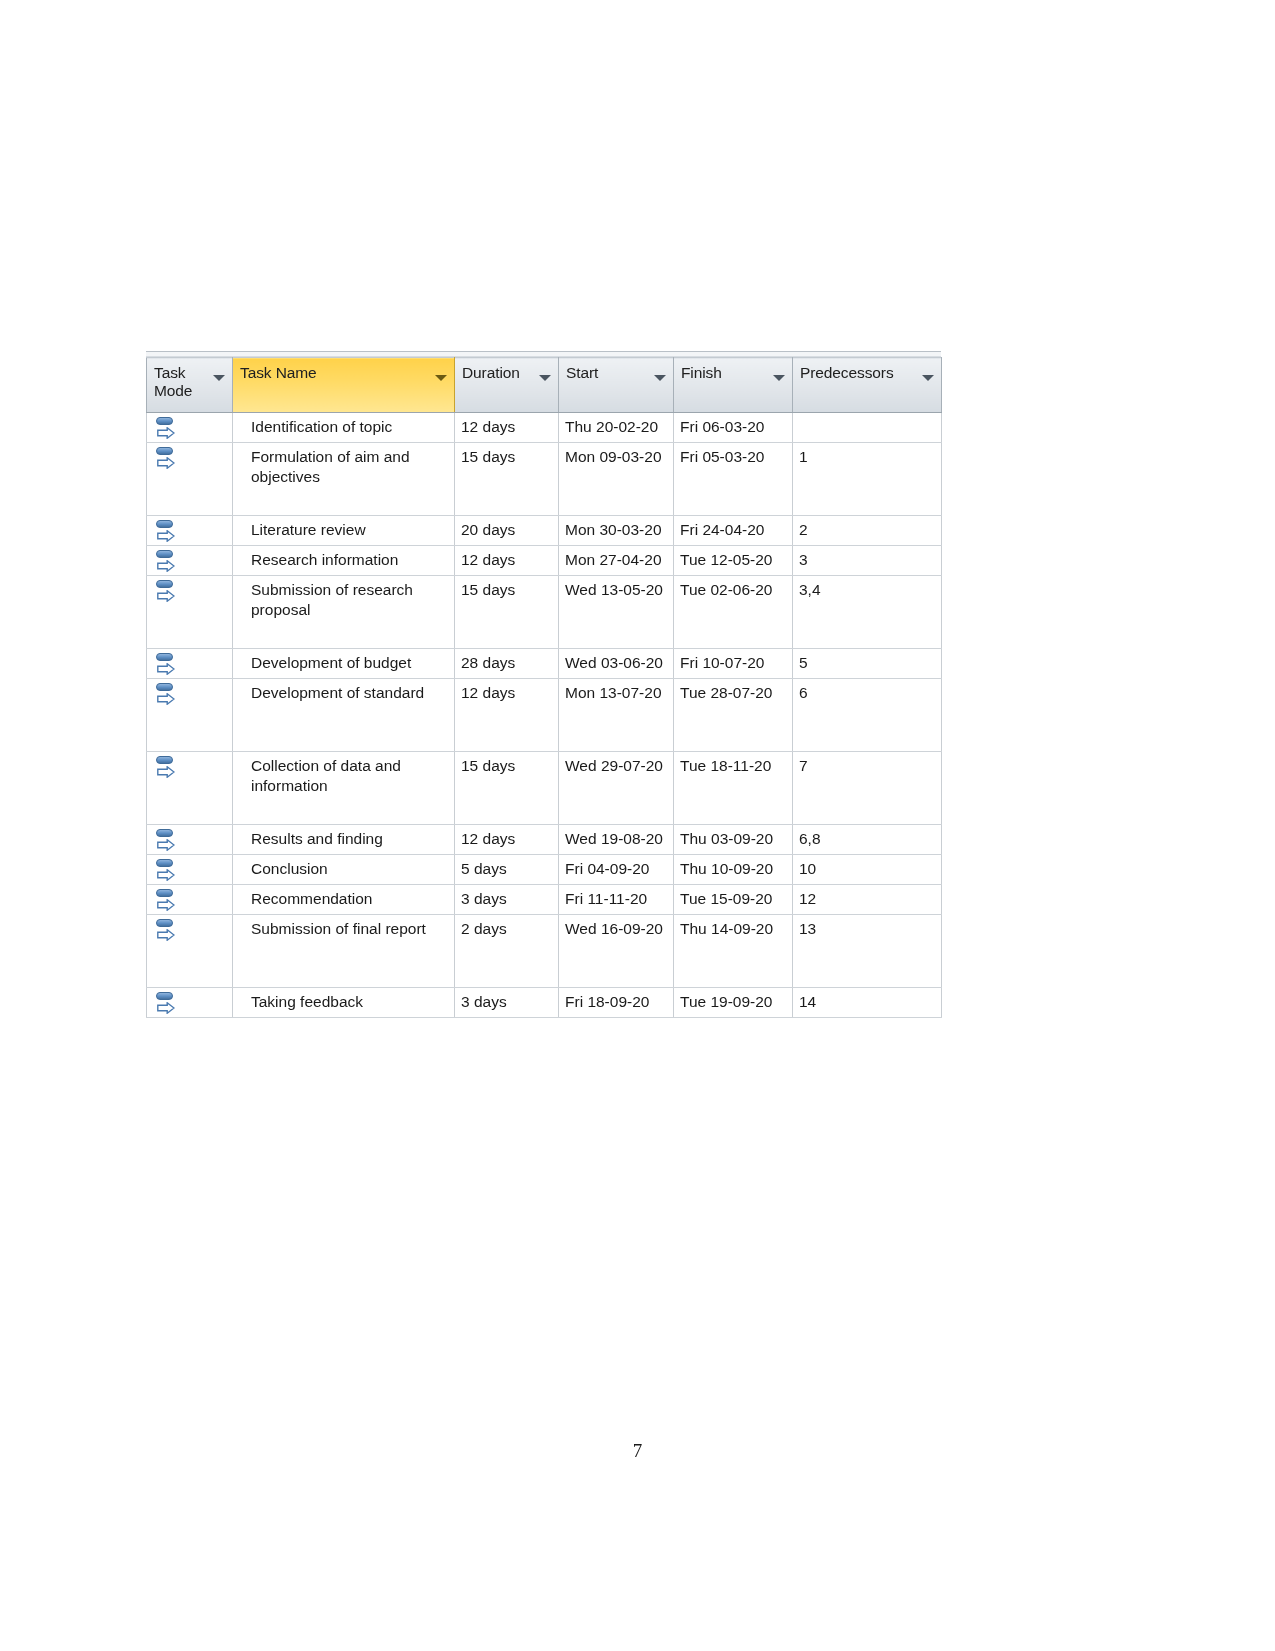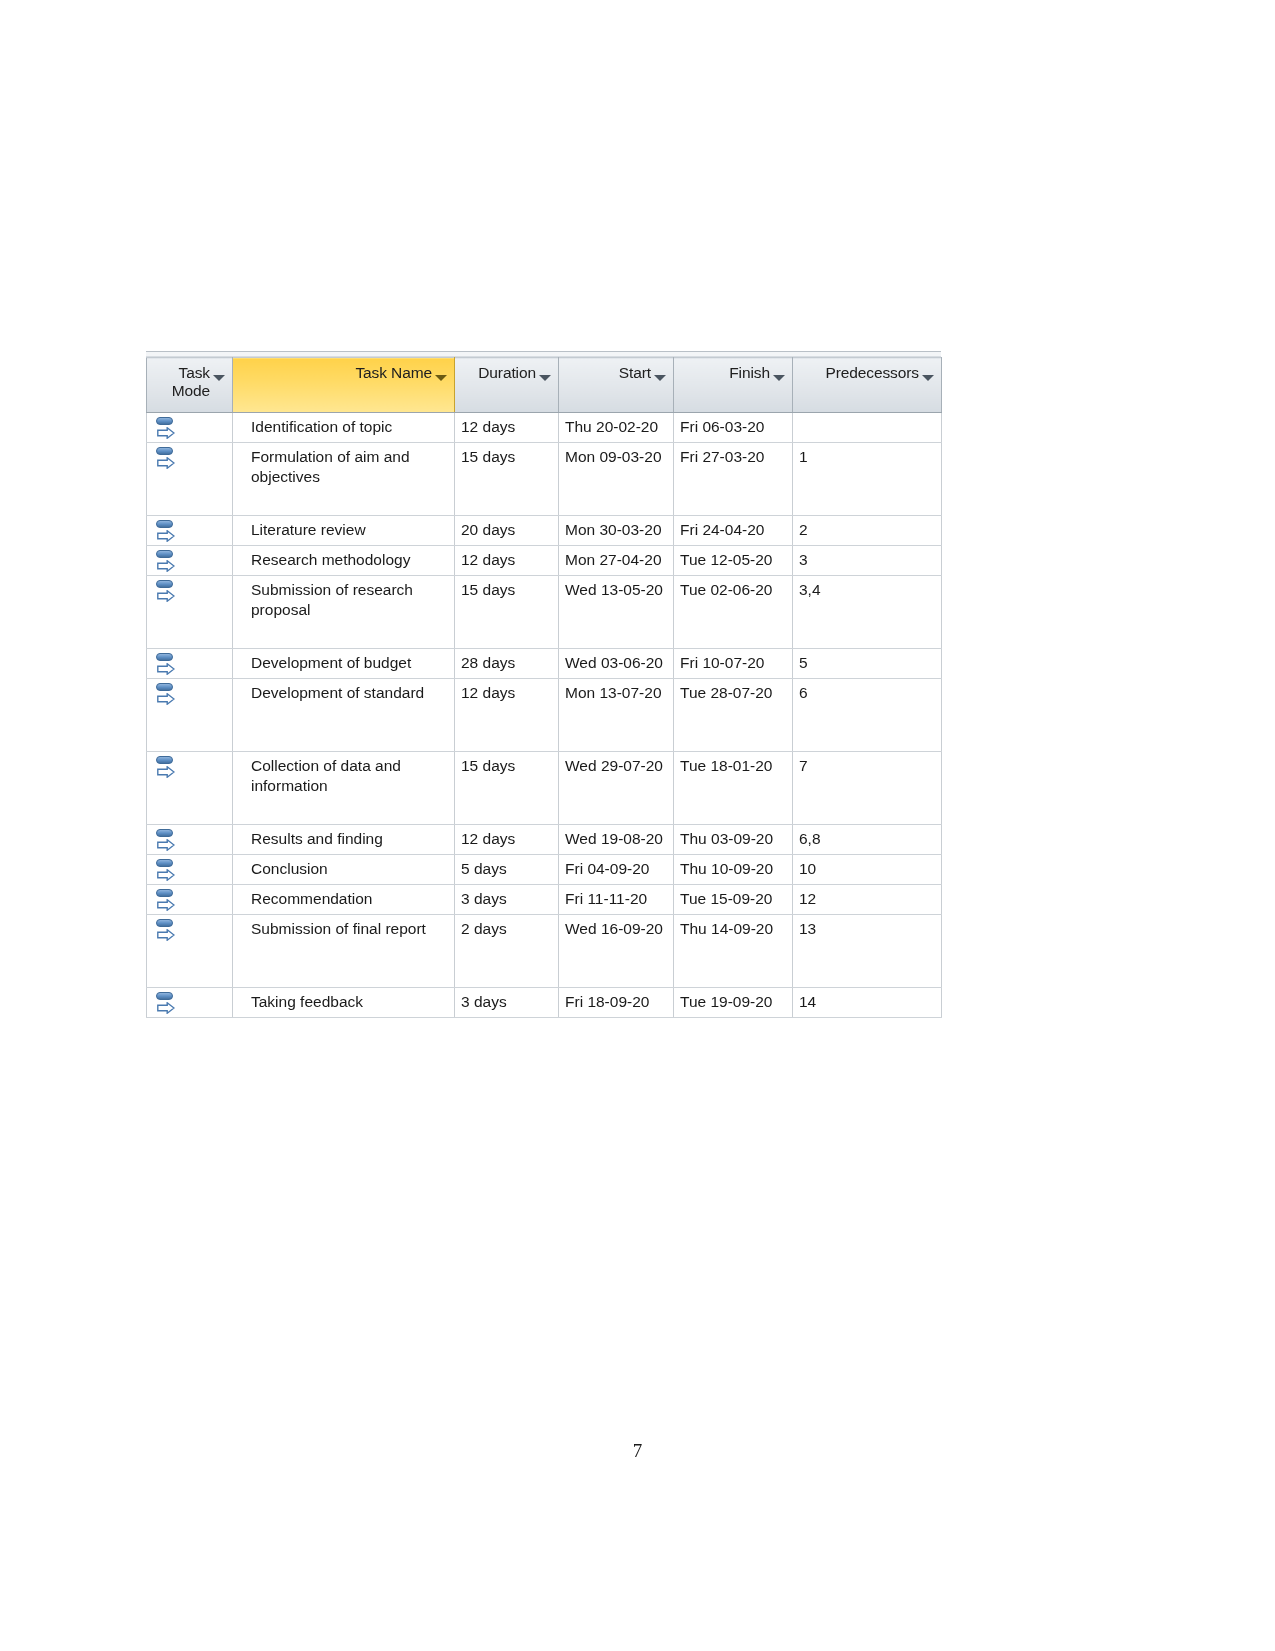--- a/index.html
+++ b/index.html
@@ -60,21 +60,21 @@
   thead th {
     margin: 0;
     padding: 0;
     height: 55px;
     vertical-align: top;
     background: linear-gradient(to bottom, #eef1f4 0%, #e4e8ec 45%, #d6dce2 100%);
     border-right: 1px solid #a7b0b8;
     border-bottom: 1px solid #9ba5ad;
     border-top: 1px solid #c3cad1;
     font-weight: normal;
-    text-align: right;
+    text-align: left;
     position: relative;
     box-sizing: border-box;
   }
   thead th.first { border-left: 1px solid #a7b0b8; }
   thead th.hl {
     background: linear-gradient(to bottom, #ffd24a 0%, #ffda63 40%, #ffe792 100%);
     border-right: 1px solid #c8a32e;
     border-left: 1px solid #c8a32e;
     margin-top: 47px;
   }
@@ -232,21 +232,21 @@
               <span class="taskmode-icon">
                 <span class="tm-bar"></span>
                 <svg class="tm-arrow" viewBox="0 0 18 12">
                   <path d="M0.8 3.2 H10.2 V0.8 L17.0 6.0 L10.2 11.2 V8.8 H0.8 Z" fill="none" stroke="#4a7ab0" stroke-width="1.4" stroke-linejoin="miter"></path>
                 </svg>
               </span>
             </td>
             <td class="name-cell">Formulation of aim and objectives</td>
             <td>15 days</td>
             <td>Mon 09-03-20</td>
-            <td>Fri 27-03-20</td>
+            <td>Fri 05-03-20</td>
             <td class="pred-cell">1</td>
           </tr>
           <tr>
             <td class="mode-cell">
               <span class="taskmode-icon">
                 <span class="tm-bar"></span>
                 <svg class="tm-arrow" viewBox="0 0 18 12">
                   <path d="M0.8 3.2 H10.2 V0.8 L17.0 6.0 L10.2 11.2 V8.8 H0.8 Z" fill="none" stroke="#4a7ab0" stroke-width="1.4" stroke-linejoin="miter"></path>
                 </svg>
               </span>
@@ -259,21 +259,21 @@
           </tr>
           <tr>
             <td class="mode-cell">
               <span class="taskmode-icon">
                 <span class="tm-bar"></span>
                 <svg class="tm-arrow" viewBox="0 0 18 12">
                   <path d="M0.8 3.2 H10.2 V0.8 L17.0 6.0 L10.2 11.2 V8.8 H0.8 Z" fill="none" stroke="#4a7ab0" stroke-width="1.4" stroke-linejoin="miter"></path>
                 </svg>
               </span>
             </td>
-            <td class="name-cell">Research methodology</td>
+            <td class="name-cell">Research information</td>
             <td>12 days</td>
             <td>Mon 27-04-20</td>
             <td>Tue 12-05-20</td>
             <td class="pred-cell">3</td>
           </tr>
           <tr class="tall">
             <td class="mode-cell">
               <span class="taskmode-icon">
                 <span class="tm-bar"></span>
                 <svg class="tm-arrow" viewBox="0 0 18 12">
@@ -322,21 +322,21 @@
               <span class="taskmode-icon">
                 <span class="tm-bar"></span>
                 <svg class="tm-arrow" viewBox="0 0 18 12">
                   <path d="M0.8 3.2 H10.2 V0.8 L17.0 6.0 L10.2 11.2 V8.8 H0.8 Z" fill="none" stroke="#4a7ab0" stroke-width="1.4" stroke-linejoin="miter"></path>
                 </svg>
               </span>
             </td>
             <td class="name-cell">Collection of data and information</td>
             <td>15 days</td>
             <td>Wed 29-07-20</td>
-            <td>Tue 18-01-20</td>
+            <td>Tue 18-11-20</td>
             <td class="pred-cell">7</td>
           </tr>
           <tr>
             <td class="mode-cell">
               <span class="taskmode-icon">
                 <span class="tm-bar"></span>
                 <svg class="tm-arrow" viewBox="0 0 18 12">
                   <path d="M0.8 3.2 H10.2 V0.8 L17.0 6.0 L10.2 11.2 V8.8 H0.8 Z" fill="none" stroke="#4a7ab0" stroke-width="1.4" stroke-linejoin="miter"></path>
                 </svg>
               </span>

